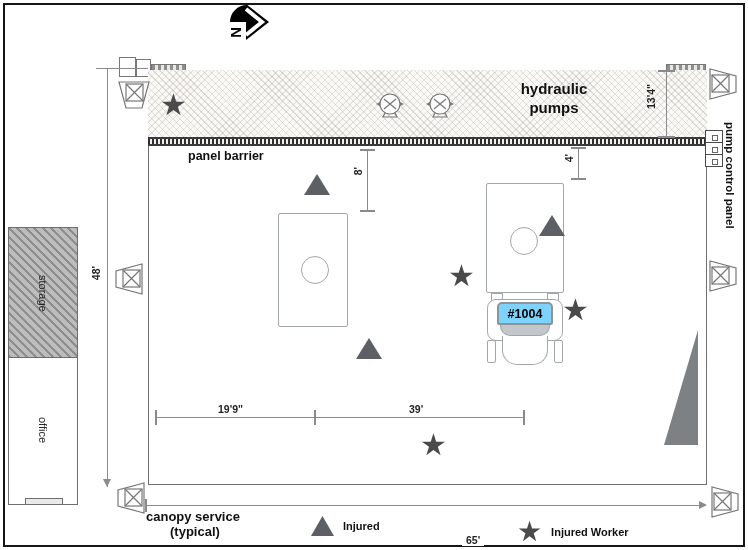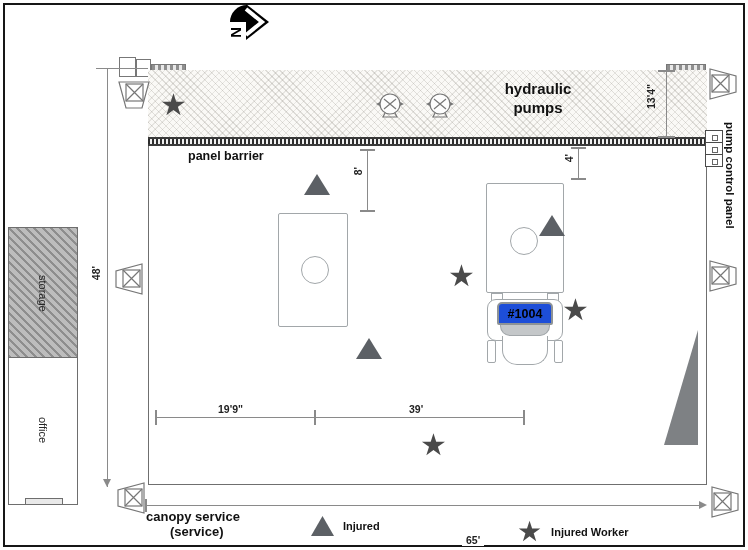--- a/index.html
+++ b/index.html
@@ -38,21 +38,21 @@
         font-size:11px;color:#262626;}
   .door{position:absolute;left:16px;bottom:-1px;width:38px;height:7px;box-sizing:border-box;
         border:1px solid #6e6e6e;background:#e9e9e9;}
   .truck-trailer{position:absolute;box-sizing:border-box;border:1.5px solid #a2a7aa;border-radius:2px;background:#fff;}
   .drum{position:absolute;width:28px;height:28px;box-sizing:border-box;border:1.5px solid #a2a7aa;border-radius:50%;background:#fff;}
   .cab{position:absolute;width:76px;height:74px;}
   .cab .rail{position:absolute;top:0;width:12px;height:10px;box-sizing:border-box;border:1.2px solid #a2a7aa;background:#fff;}
   .cab .shell{position:absolute;left:0;top:6px;width:76px;height:42px;box-sizing:border-box;
         border:1.5px solid #a2a7aa;border-radius:9px;background:#fff;}
   .cab .windshield{position:absolute;left:10px;top:9px;width:56px;height:23px;box-sizing:border-box;
-        border:2px solid #8e9396;border-radius:5px 5px 2px 2px;background:#1d4ed8;
+        border:2px solid #8e9396;border-radius:5px 5px 2px 2px;background:#7dd3fc;
         display:flex;align-items:center;justify-content:center;font-weight:bold;font-size:12.5px;color:#000;}
   .cab .hood{position:absolute;left:13px;top:32px;width:50px;height:11px;box-sizing:border-box;
         border:1px solid #a2a7aa;border-top:none;border-radius:0 0 10px 10px;background:#c4c7c9;}
   .cab .front{position:absolute;left:15px;top:43px;width:46px;height:29px;box-sizing:border-box;
         border:1.5px solid #a2a7aa;border-top:none;border-radius:0 0 15px 15px;background:#fff;}
   .cab .wheel{position:absolute;top:47px;width:9px;height:23px;box-sizing:border-box;
         border:1.2px solid #a2a7aa;border-radius:2px;background:#fff;}
   .tri{position:absolute;clip-path:polygon(50% 0,100% 100%,0 100%);background:#5c6065;}
   .star{position:absolute;color:#4a4a4a;font-size:30px;line-height:1;font-family:"DejaVu Sans",sans-serif;}
   .slope{position:absolute;left:664px;top:330px;width:34px;height:115px;
@@ -79,21 +79,21 @@
   </svg>
 
   <div class="abs" style="left:119px;top:57px;width:17px;height:20px;border:1.2px solid #777;box-sizing:border-box;background:#fff;"></div>
   <div class="abs" style="left:136px;top:59px;width:15px;height:18px;border:1.2px solid #777;box-sizing:border-box;background:#fff;"></div>
   <div class="dim" style="left:96px;top:68px;width:52px;height:1px;"></div>
   <div class="stripe-seg" style="left:151px;top:64px;width:35px;"></div>
   <div class="stripe-seg" style="left:666px;top:64px;width:40px;"></div>
 
   <div class="yard"></div>
   <div class="pumps-area"></div>
-  <div class="lbl wrap" style="left:481px;top:80px;width:114px;font-size:15px;">hydraulic pumps</div>
+  <div class="lbl wrap" style="left:497px;top:80px;width:114px;font-size:15px;">hydraulic pumps</div>
   <div class="barrier"></div>
   <div class="lbl" style="left:188px;top:149px;font-size:12.5px;">panel barrier</div>
 
   <svg class="abs" style="left:373px;top:92px;" width="34" height="28" viewBox="0 0 34 28">
     <circle cx="17" cy="12" r="10" fill="#fdfdfd" stroke="#777" stroke-width="1.2"></circle>
     <path d="M11,7 L23,17 M11,17 L23,7" stroke="#777" stroke-width="1.2"></path>
     <path d="M3,12 L7,10 L7,14 Z M31,12 L27,10 L27,14 Z" fill="#777"></path>
     <path d="M12,21 L10,25 L24,25 L22,21" fill="none" stroke="#777" stroke-width="1.2"></path>
   </svg>
   <svg class="abs" style="left:423px;top:92px;" width="34" height="28" viewBox="0 0 34 28">
@@ -201,21 +201,21 @@
   <div class="tick" style="left:523px;top:410px;width:1.5px;height:15px;"></div>
   <div class="dimlbl" style="left:218px;top:403px;">19'9"</div>
   <div class="dimlbl" style="left:409px;top:403px;">39'</div>
 
   <div class="dim" style="left:145px;top:505px;width:560px;height:1px;"></div>
   <div class="tick" style="left:145px;top:499px;width:1.5px;height:13px;"></div>
   <div class="arrow-right" style="left:699px;top:501px;"></div>
   <div class="dimlbl" style="left:462px;top:500px;background:#fff;padding:0 4px;margin-top:34px;">65'</div>
 
   <div class="lbl" style="left:146px;top:509px;font-size:13px;">canopy service</div>
-  <div class="lbl" style="left:170px;top:524px;font-size:13px;">(service)</div>
+  <div class="lbl" style="left:170px;top:524px;font-size:13px;">(typical)</div>
 
   <div class="legend-row" style="left:311px;top:516px;">
     <div class="tri" style="position:static;width:23px;height:20px;"></div>
     <span>Injured</span>
   </div>
   <div class="legend-row" style="left:517px;top:518px;">
     <span class="star" style="position:static;font-size:28px;">★</span>
     <span>Injured Worker</span>
   </div>
 </div>

